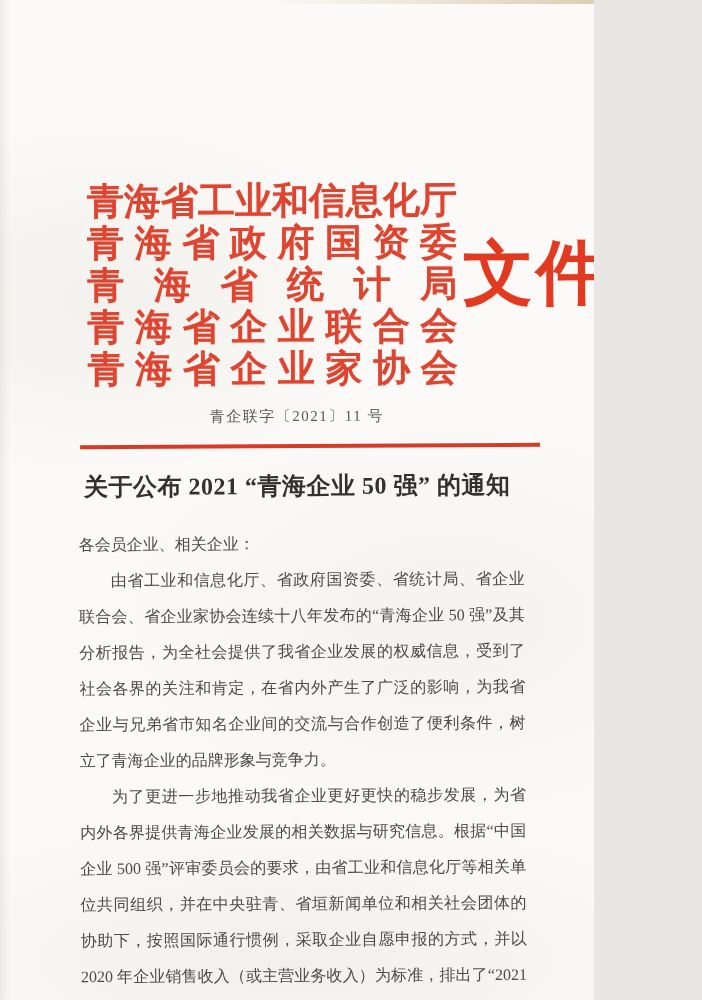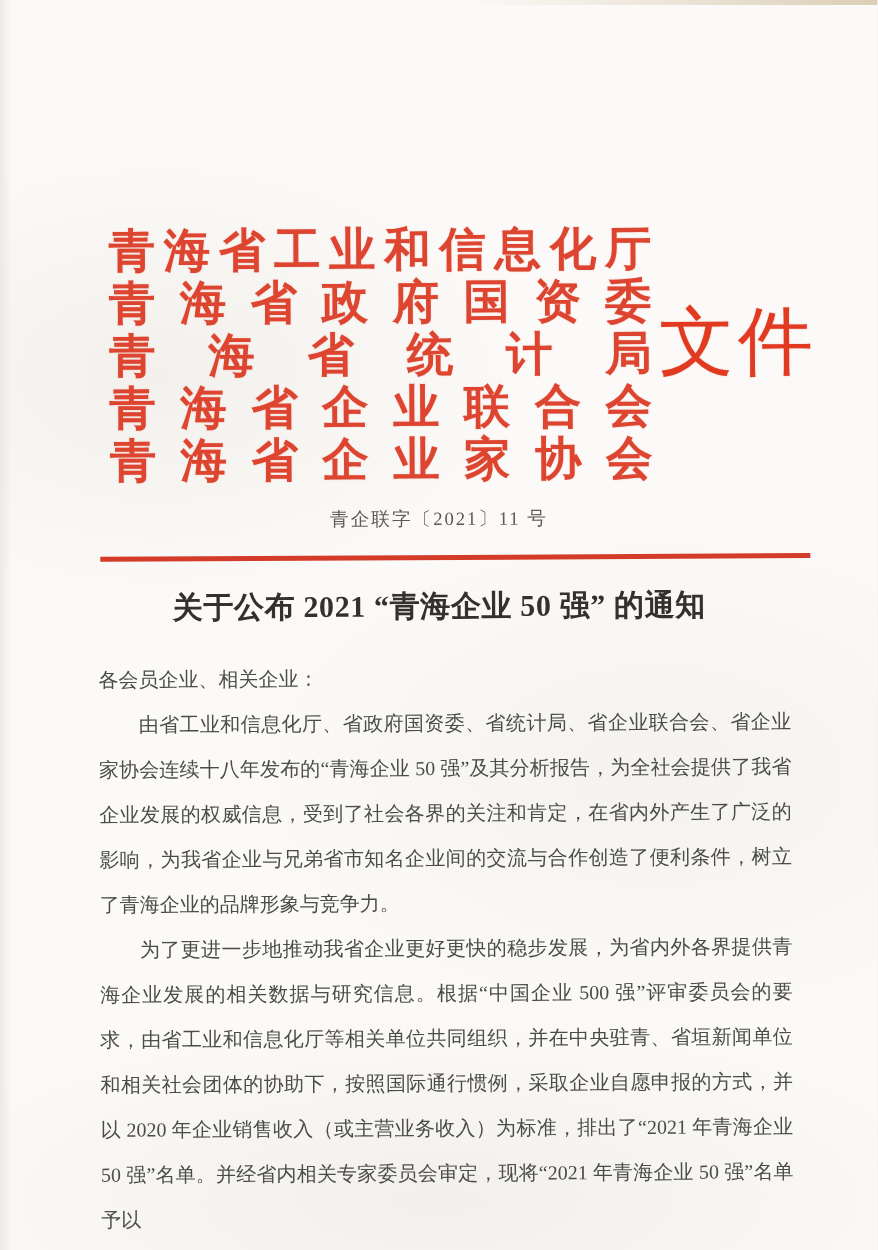--- a/index.html
+++ b/index.html
@@ -2,21 +2,21 @@
 <html><head>
 <meta charset="utf-8">
 <style>
   html,body{margin:0;padding:0;}
   body{
     width:702px;height:1000px;overflow:hidden;
     font-family:"Liberation Serif","DejaVu Serif",serif;
     background:#e9e7e4;
   }
   .page{
-    position:relative;width:702px;height:1000px;overflow:hidden;
+    position:relative;width:594px;height:1000px;overflow:hidden;
     background:
       radial-gradient(ellipse 420px 260px at 18% 30%, rgba(228,223,215,0.35), rgba(228,223,215,0) 70%),
       radial-gradient(ellipse 500px 300px at 75% 62%, rgba(230,226,219,0.30), rgba(230,226,219,0) 70%),
       radial-gradient(ellipse 600px 200px at 50% 96%, rgba(222,217,209,0.30), rgba(222,217,209,0) 75%),
       linear-gradient(90deg, rgba(210,206,200,0.35) 0px, rgba(210,206,200,0) 10px),
       #fbfaf8;
   }
   .scan-edge-top{
     position:absolute;top:0;right:0;width:330px;height:4px;
     background:linear-gradient(to right, rgba(213,196,167,0), rgba(213,196,167,0.8));
@@ -27,21 +27,21 @@
   .letterhead{display:flex;align-items:flex-start;margin:180px 0 0 88px;}
   .org-lines{width:434px;}
   .org-line{
     font-weight:bold;font-size:37px;line-height:42px;
     color:#dd4530;
     text-align:justify;text-align-last:justify;
     text-shadow:0 0 1px rgba(221,69,48,0.45);
     white-space:nowrap;
   }
   .doc-word{
-    font-weight:normal;font-size:60px;line-height:66px;letter-spacing:3px;
+    font-weight:bold;font-size:70px;line-height:66px;letter-spacing:3px;
     color:#e23a20;margin:62px 0 0 6px;
     text-shadow:0 0 1px rgba(226,58,32,0.5);
     white-space:nowrap;
   }
 
   .doc-number{
     margin-top:16px;text-align:center;
     font-size:15px;line-height:20px;letter-spacing:1.5px;color:#5c5a56;
   }
 

